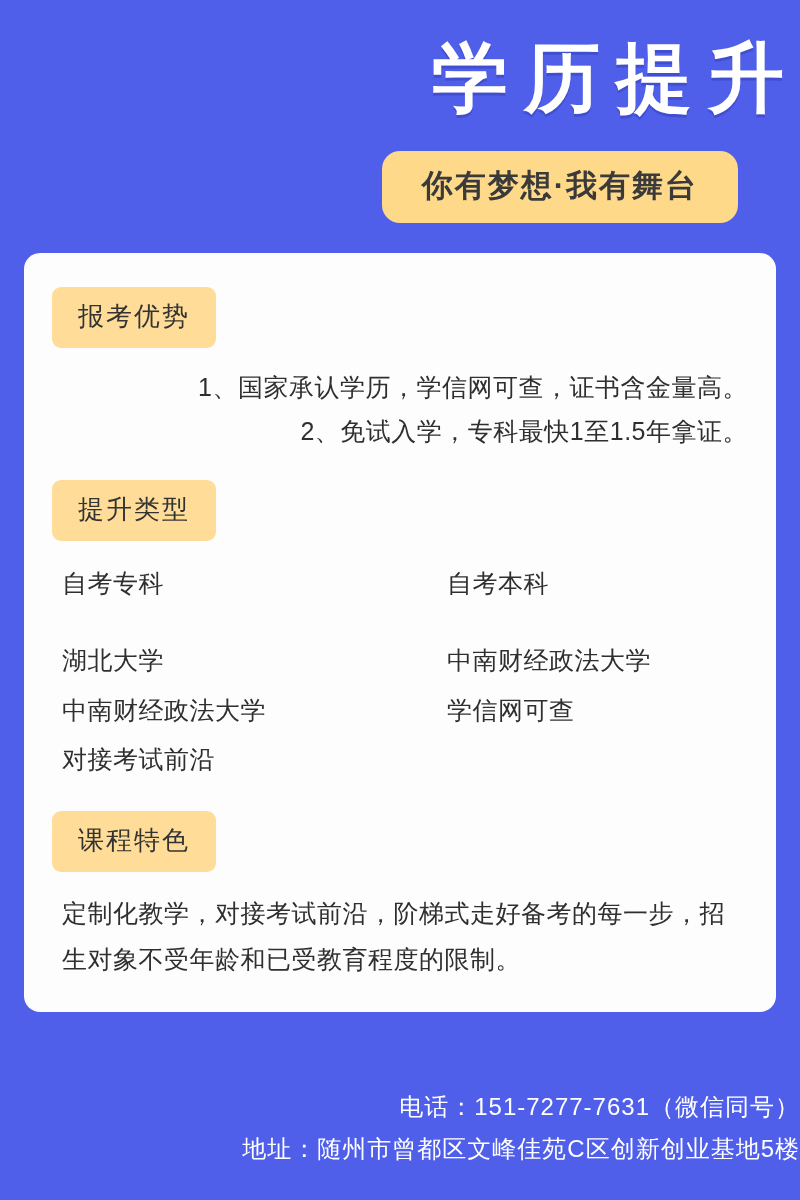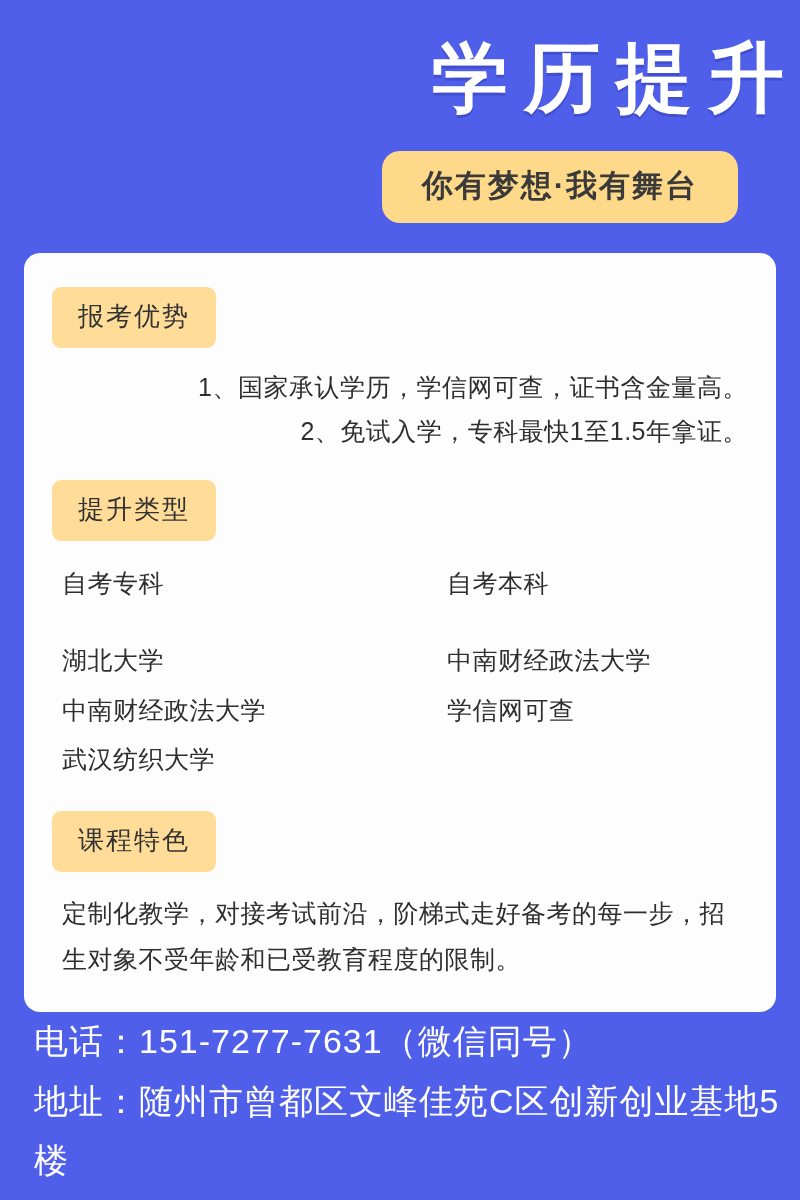--- a/index.html
+++ b/index.html
@@ -117,23 +117,24 @@
     padding-left: 10px;
   }
 
   
   .footer {
     margin-top: auto;
     padding: 0 0 30px 34px;
     color: #ffffff;
   }
   .footer-line {
-    font-size: 34px;
+    font-size: 24px;
     line-height: 1.75;
     letter-spacing: 1px;
+    text-align: right;
   }
 </style>
 </head>
 <body>
 
 <div class="poster">
 
   <div class="header">
     <div class="main-title">学历提升</div>
     <div class="subtitle-wrap">
@@ -159,21 +160,21 @@
           <div class="item">自考本科</div>
         </div>
       </div>
     </div>
 
     <div class="section" style="margin-top:28px;">
       <div class="two-col">
         <div class="col left">
           <div class="item">湖北大学</div>
           <div class="item">中南财经政法大学</div>
-          <div class="item">武汉纺织大学</div>
+          <div class="item">对接考试前沿</div>
         </div>
         <div class="col right">
           <div class="item">中南财经政法大学</div>
           <div class="item">学信网可查</div>
         </div>
       </div>
     </div>
 
     <div class="section" style="margin-top:26px;">
       <div class="tag">课程特色</div>

